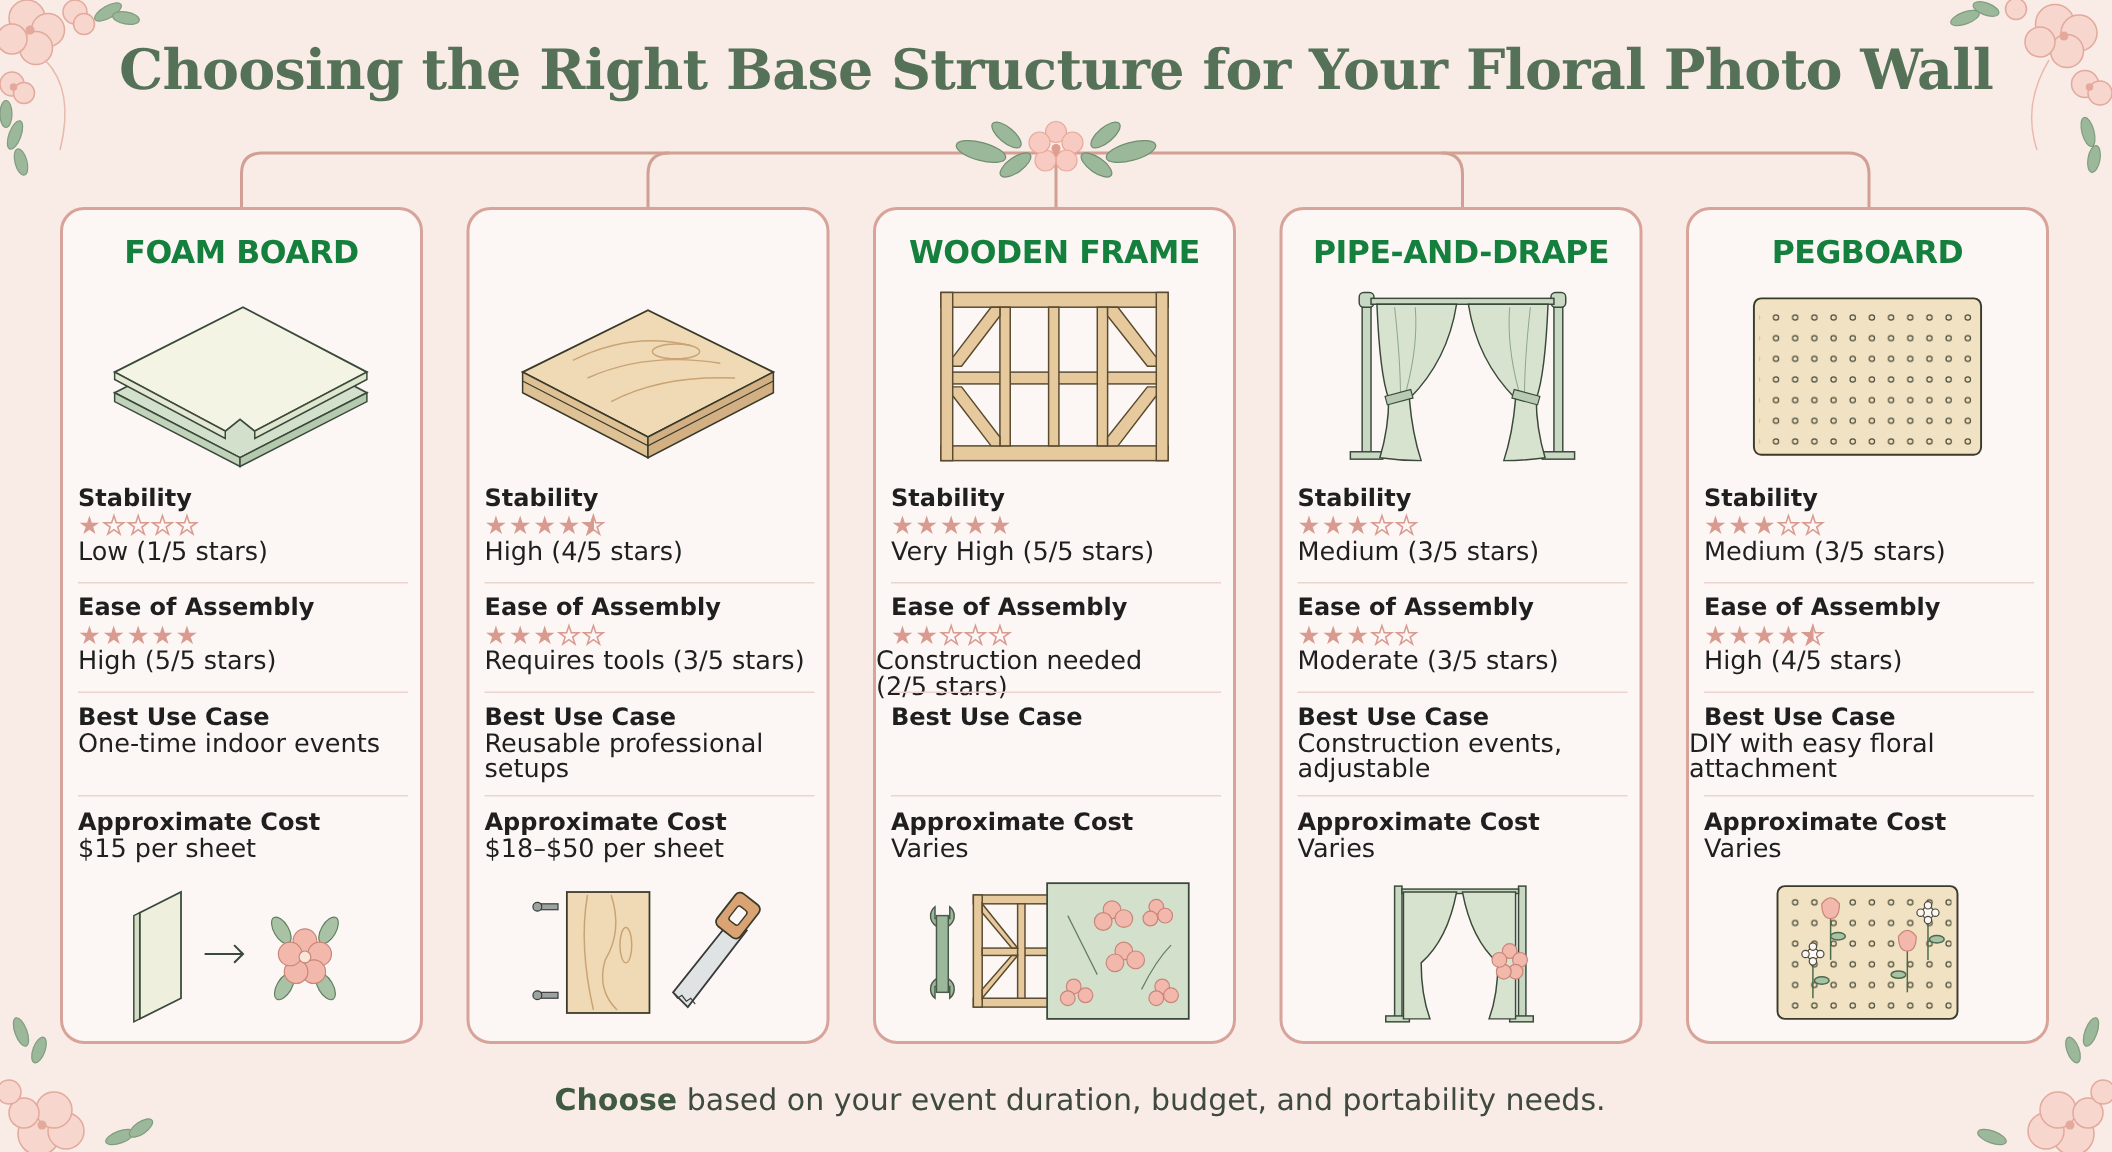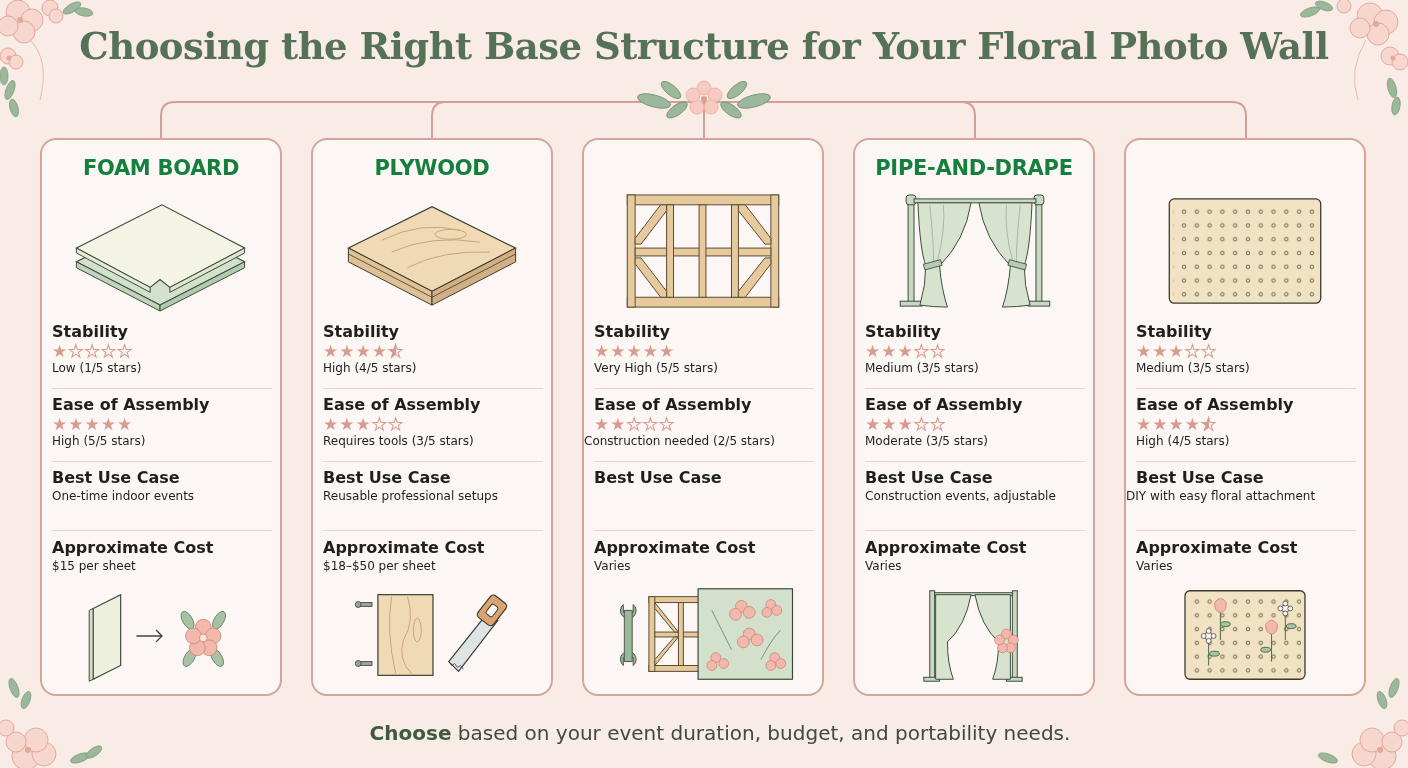--- a/index.html
+++ b/index.html
@@ -23,21 +23,21 @@
   }
   .card-title {
     position:absolute; top:16px; left:0; width:100%; text-align:center;
     font-size:21px; font-weight:bold; color:#15803d; letter-spacing:-0.3px;
   }
   .illus { position:absolute; top:50px; left:0; width:100%; height:125px; }
   .section { position:absolute; left:10px; width:220px; }
   .sec-head { font-size:16px; font-weight:bold; color:#1f1f1f; line-height:20px; }
   .stars { font-size:17px; line-height:18px; letter-spacing:1px; color:#d99a90; }
   .star-empty { color:transparent; -webkit-text-stroke:1px #d99a90; }
-  .sec-val { font-size:12px; line-height:17px; color:#1f1f1f; }
+  .sec-val { font-size:17px; line-height:17px; color:#1f1f1f; }
   .divider { position:absolute; left:10px; width:220px; height:1px; background:#ead4cc; }
   .bottom-illus { position:absolute; top:440px; left:0; width:100%; height:110px; }
   .footer {
     position:absolute; top:721px; left:0; width:1408px; text-align:center;
     font-size:20px; color:#3d4a3d;padding-left:16px;
   }
   .footer b { color:#3f5a40; }
   .deco { position:absolute; }
 </style>
 </head>
@@ -194,21 +194,20 @@
           <circle cx="174" cy="56" r="8"></circle>
           <circle cx="170" cy="68" r="8"></circle>
         <circle cx="158" cy="68" r="8"></circle>
           <circle cx="154" cy="56" r="8"></circle>
       </g>
       <circle cx="164" cy="58" r="4" fill="#f8e6d8" stroke="#c98579" stroke-width="0.8"></circle>
     </svg>
   </div>
 
   <div class="card" style="left:271px">
-    <div class="card-title">PLYWOOD</div>
     <svg class="illus" viewBox="0 0 242 125">
       <polygon points="36,58 121,16 206,58 121,102" fill="#f0dab5" stroke="#3a3a2a" stroke-width="1.2"></polygon>
       <polygon points="36,58 121,102 121,116 36,72" fill="#dfc196" stroke="#3a3a2a" stroke-width="1"></polygon>
       <polygon points="121,102 206,58 206,72 121,116" fill="#d2b083" stroke="#3a3a2a" stroke-width="1"></polygon>
       <path d="M36 64 L121 108 L206 64" stroke="#3a3a2a" stroke-width="0.8" fill="none"></path>
       <g stroke="#c9a374" stroke-width="1" fill="none">
         <path d="M70 50 Q110 30 150 40"></path>
           <path d="M80 62 Q120 44 170 52"></path>
           <path d="M96 78 Q130 60 180 62"></path>
         <ellipse cx="140" cy="44" rx="16" ry="5"></ellipse>
@@ -249,20 +248,21 @@
           <circle cx="46" cy="84" r="3"></circle>
       </g>
       <polygon points="138,82 178,32 188,40 148,92" fill="#dfe3e3" stroke="#3a3a3a" stroke-width="1.2"></polygon>
       <path d="M138 82 l3 4 l3 -2 l3 4 l3 -2 l3 4" stroke="#3a3a3a" stroke-width="0.8" fill="none"></path>
       <rect x="172" y="16" width="20" height="28" rx="4" fill="#d9a373" stroke="#3a3a2a" stroke-width="1.2" transform="rotate(38 182 30)"></rect>
       <rect x="178" y="24" width="8" height="12" rx="2" fill="#fcf7f4" stroke="#3a3a2a" stroke-width="1" transform="rotate(38 182 30)"></rect>
     </svg>
   </div>
 
   <div class="card" style="left:542px">
+    <div class="card-title">WOODEN FRAME</div>
     <svg class="illus" viewBox="0 0 242 125">
       <g fill="#e6c99c" stroke="#5a4a30" stroke-width="1">
         <rect x="44" y="4" width="154" height="10"></rect>
         <rect x="44" y="108" width="154" height="10"></rect>
         <rect x="44" y="4" width="8" height="114"></rect>
         <rect x="190" y="4" width="8" height="114"></rect>
         <rect x="52" y="58" width="138" height="8"></rect>
         <rect x="84" y="14" width="7" height="94"></rect>
         <rect x="117" y="14" width="7" height="94"></rect>
         <rect x="150" y="14" width="7" height="94"></rect>
@@ -387,20 +387,21 @@
         <circle cx="154" cy="54" r="5"></circle>
           <circle cx="161" cy="60" r="5"></circle>
           <circle cx="158" cy="68" r="5"></circle>
         <circle cx="150" cy="68" r="5"></circle>
           <circle cx="147" cy="60" r="5"></circle>
       </g>
     </svg>
   </div>
 
   <div class="card" style="left:1084px">
+    <div class="card-title">PEGBOARD</div>
     <svg class="illus" viewBox="0 0 242 125">
       <defs>
         <pattern id="holes" x="0" y="0" width="13" height="14" patternUnits="userSpaceOnUse">
           <circle cx="7" cy="7" r="1.8" fill="none" stroke="#4a4a3a" stroke-width="0.8"></circle>
         </pattern>
       </defs>
       <rect x="44" y="8" width="154" height="106" rx="5" fill="#f0e2c2" stroke="#3a3a2a" stroke-width="1.3"></rect>
       <rect x="48" y="12" width="146" height="98" fill="url(#holes)"></rect>
     </svg>
     <div class="section" style="top:182px">

